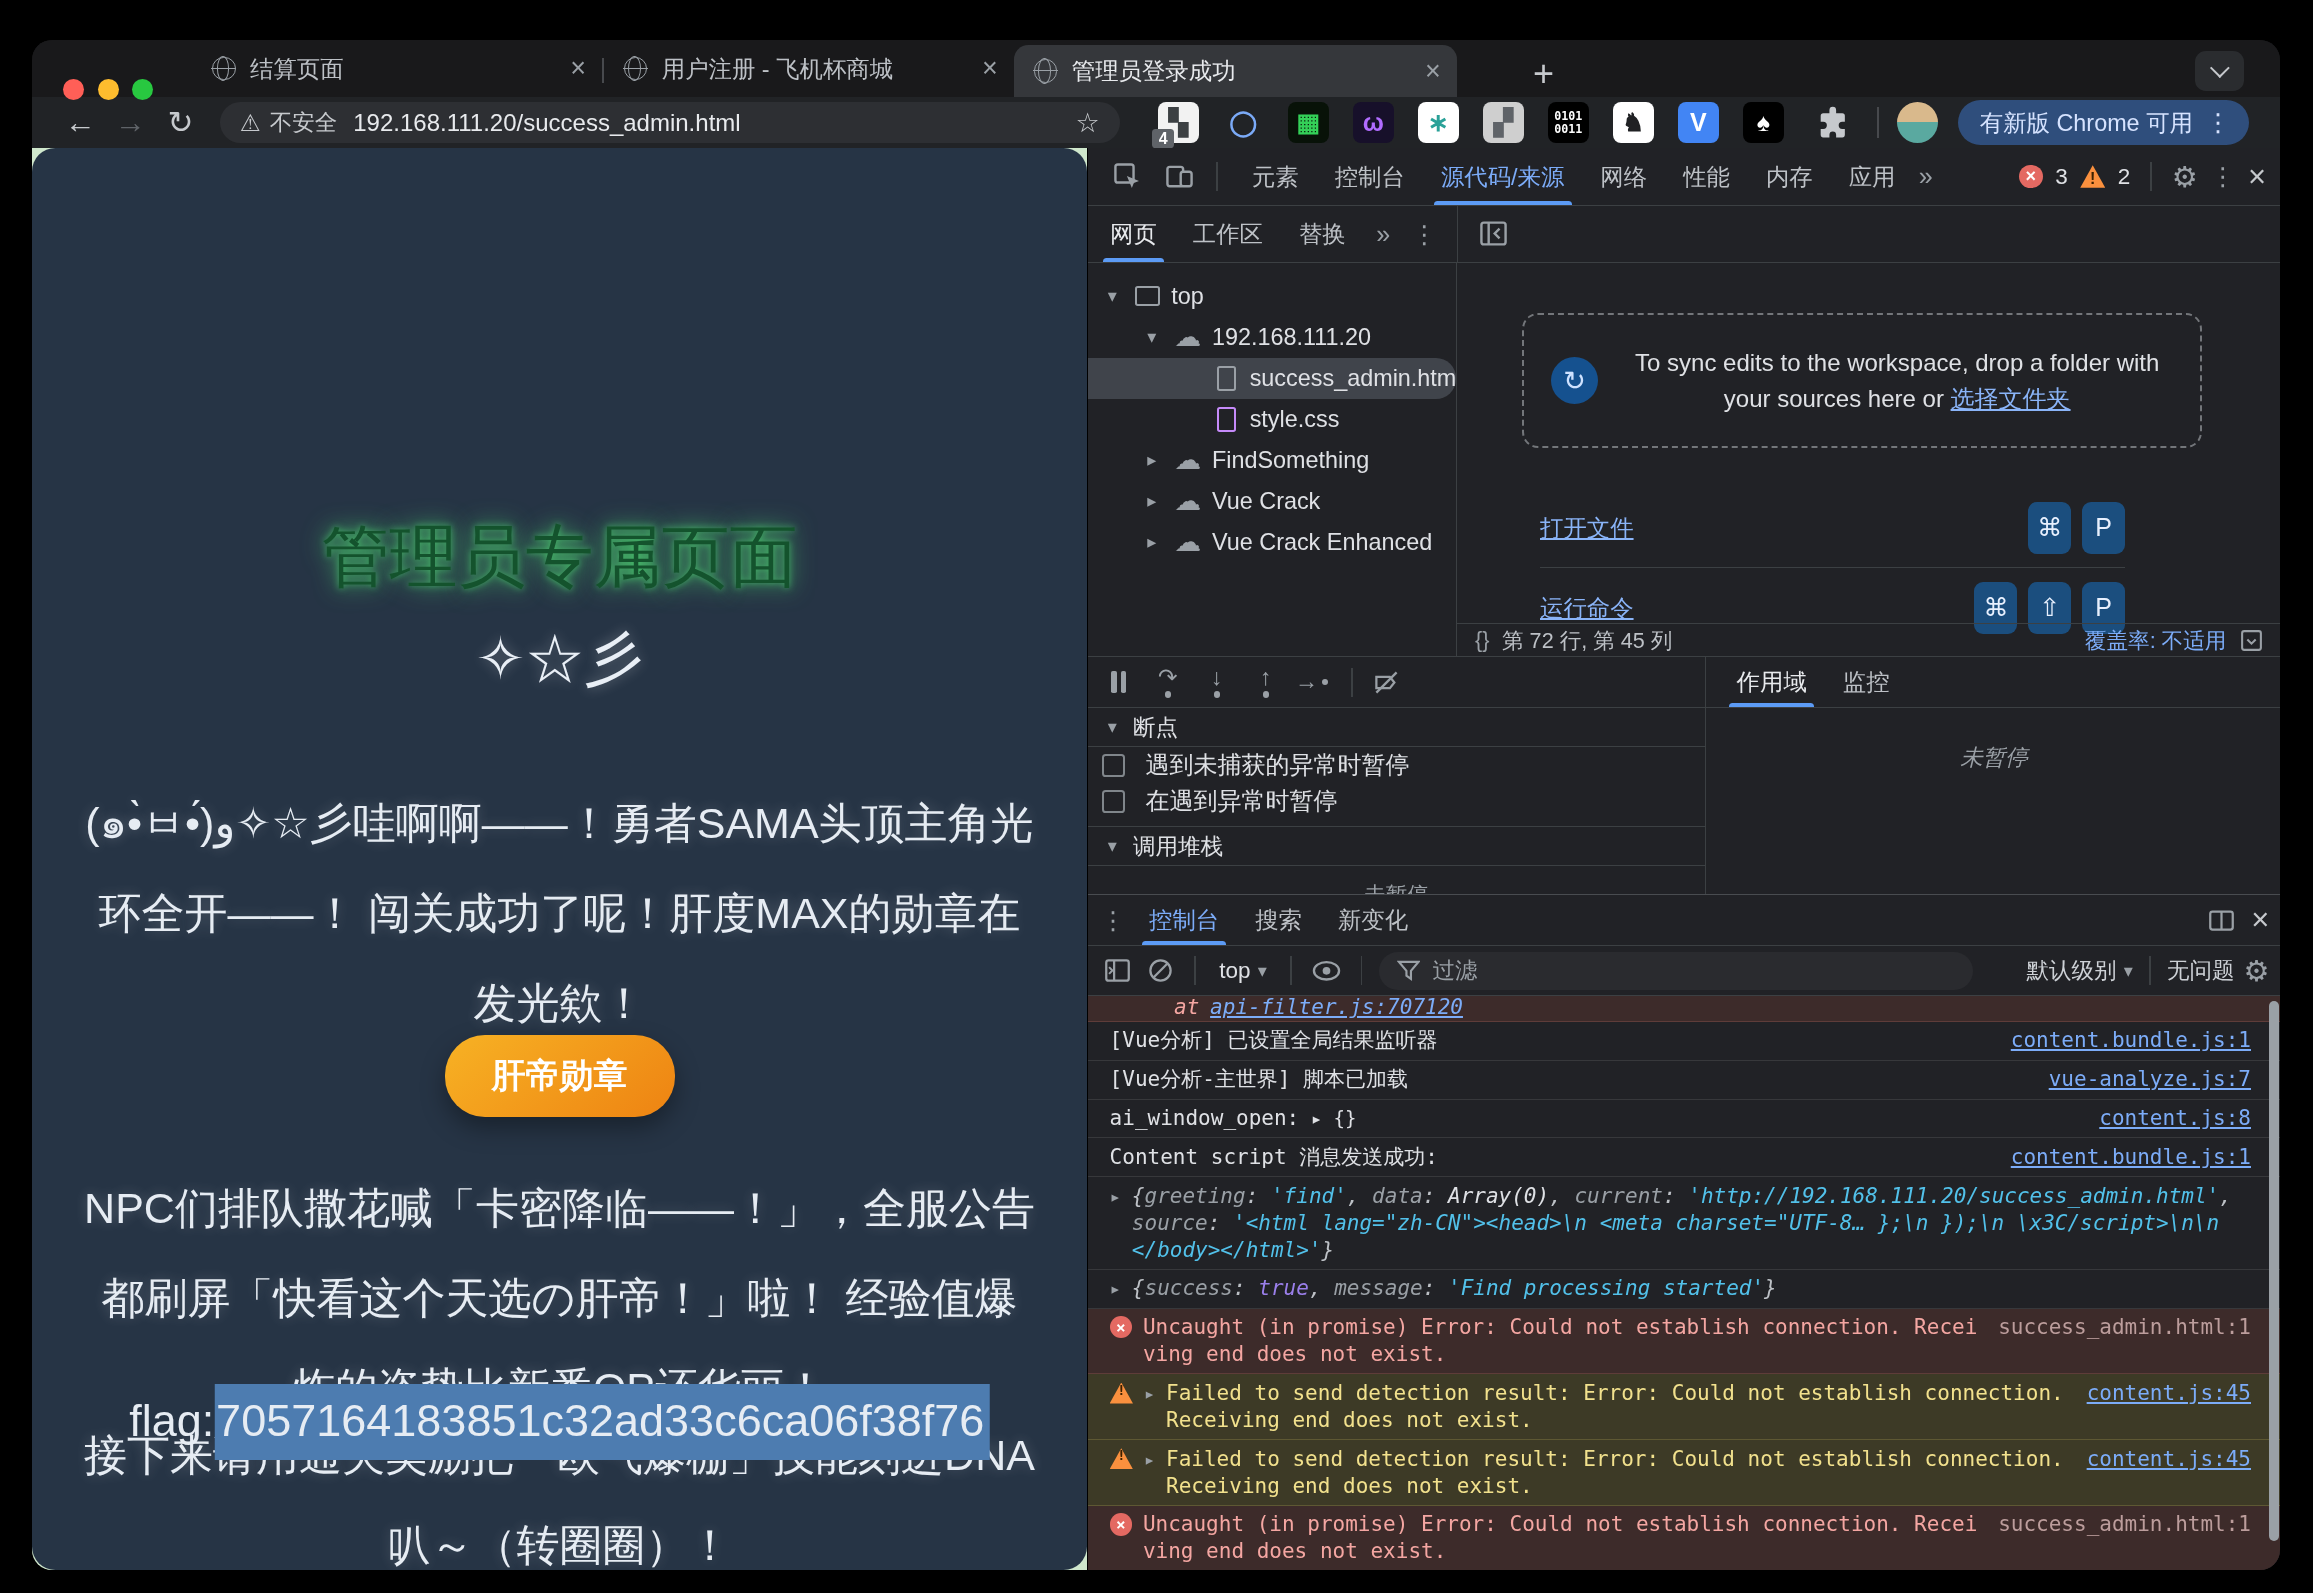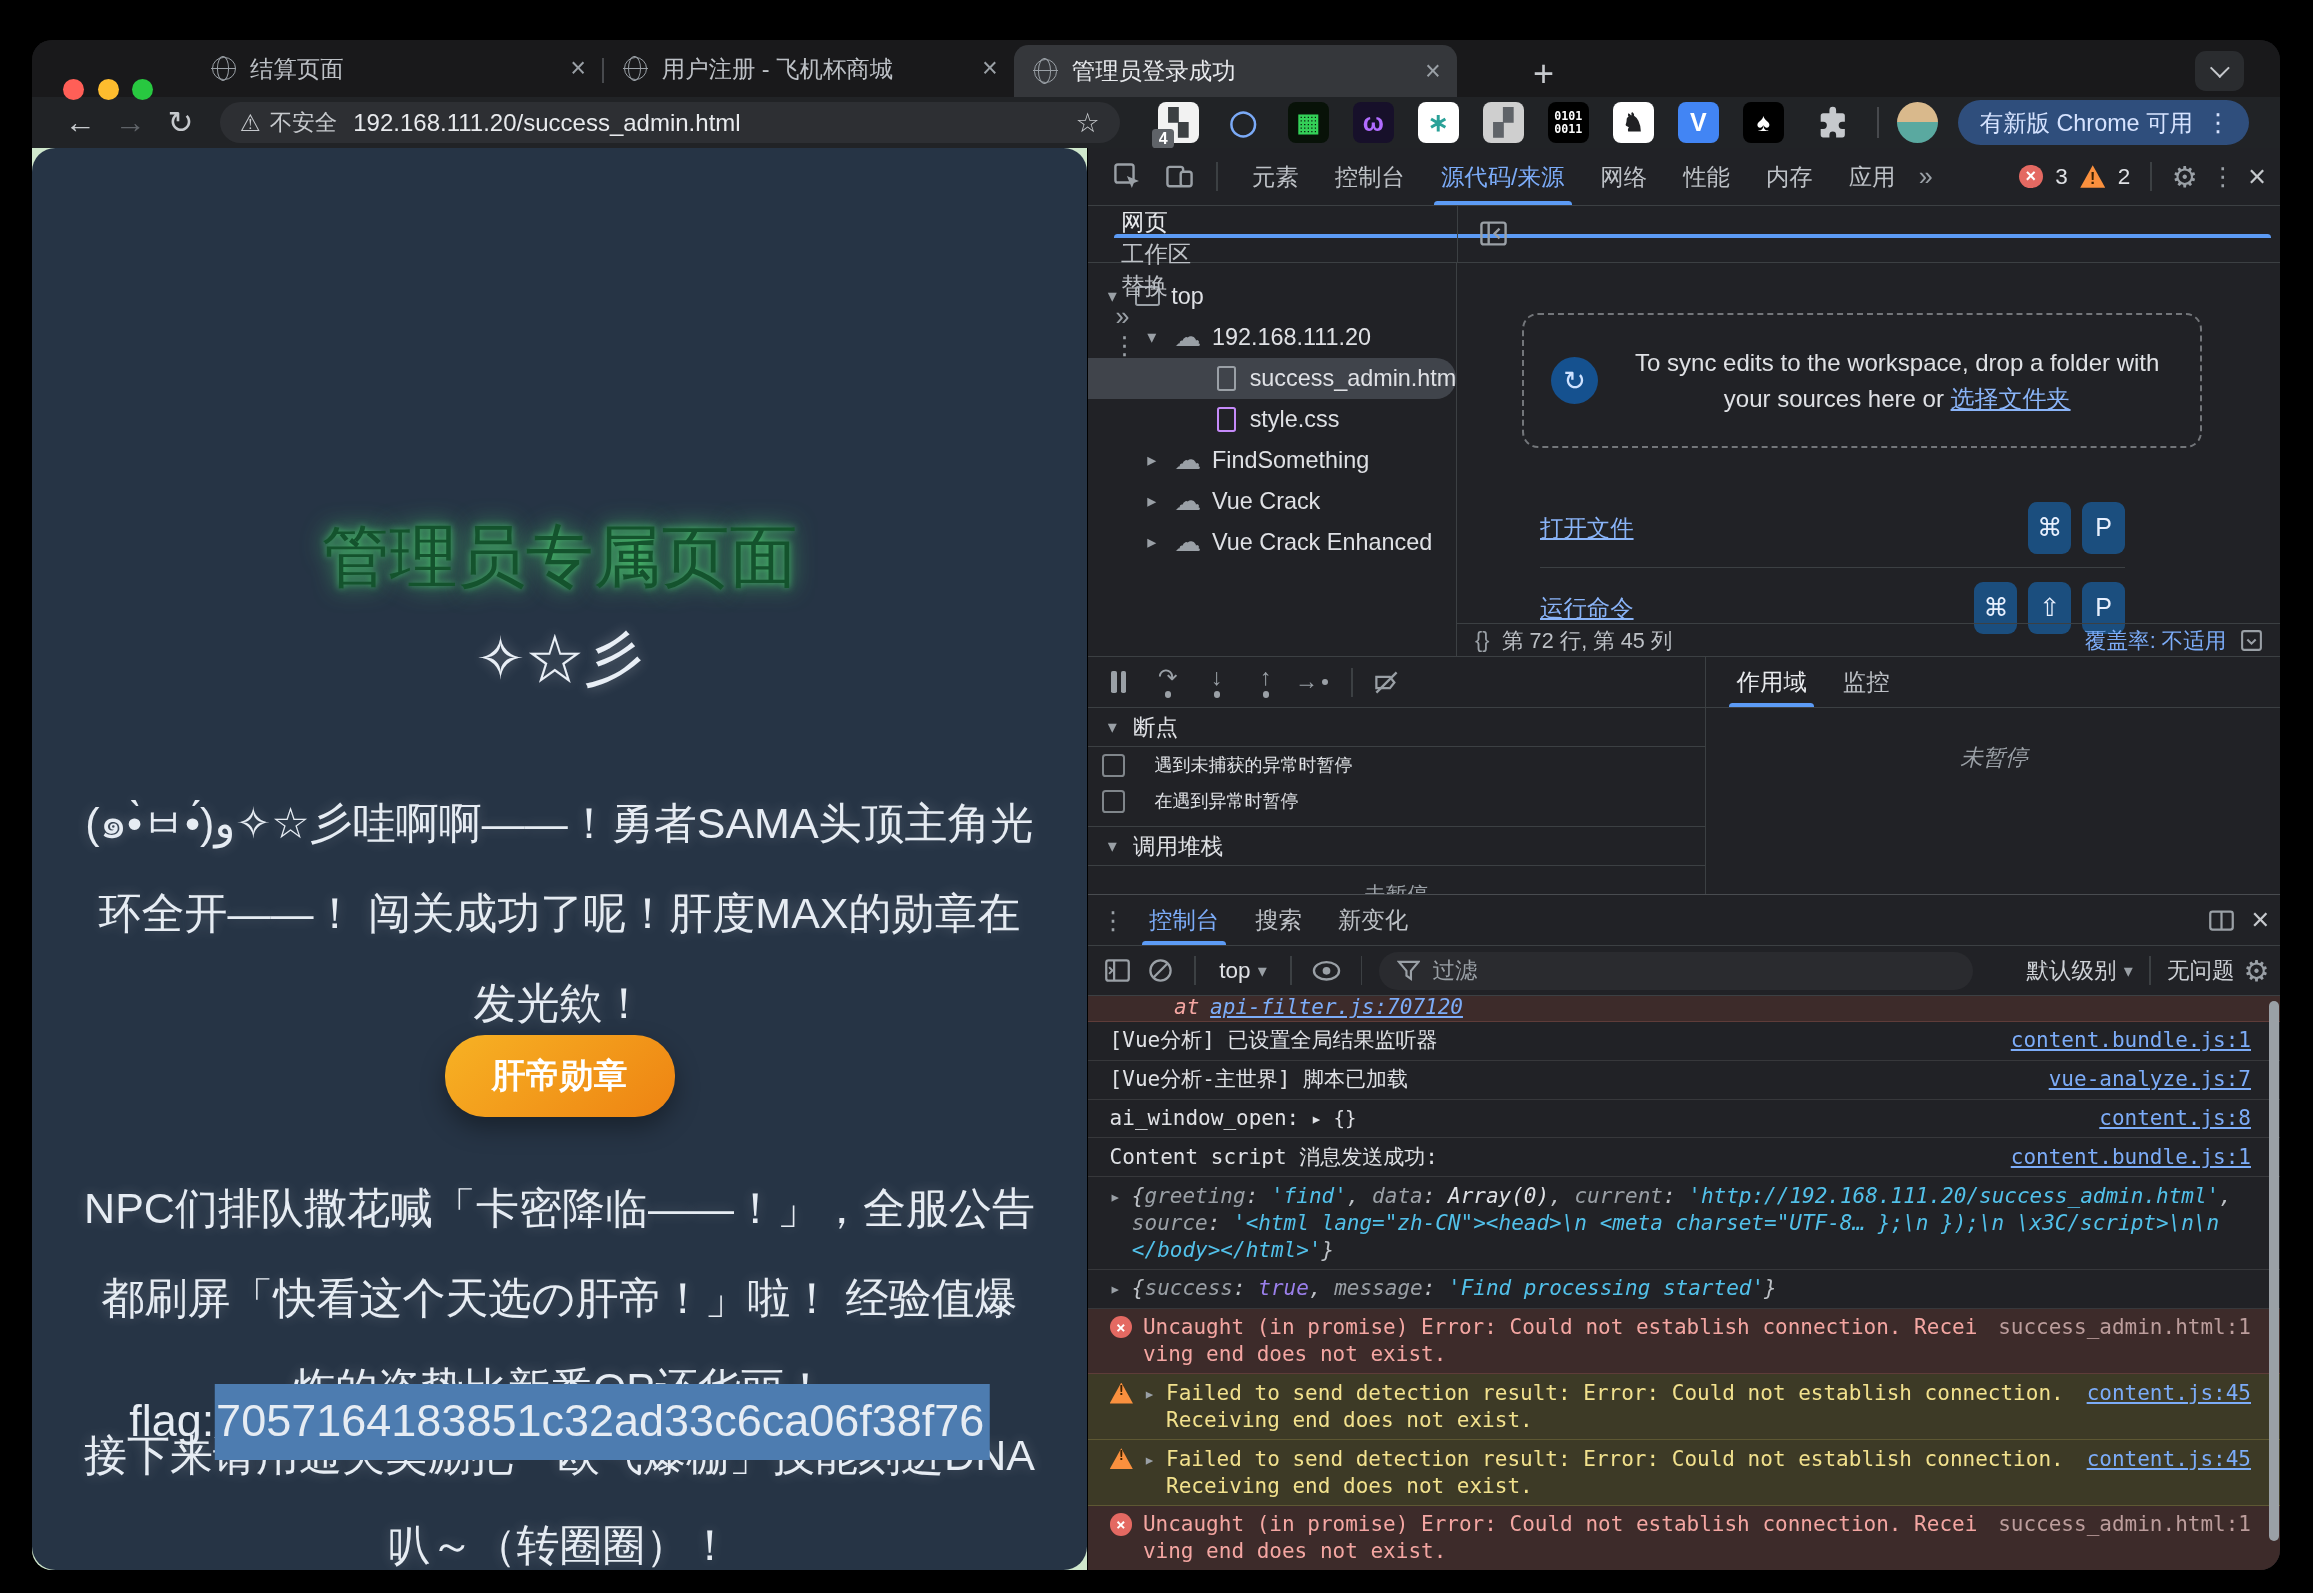--- a/index.html
+++ b/index.html
@@ -76,21 +76,21 @@
   .badge-group{margin-left:auto;display:flex;align-items:center;gap:12.6px;}
   .err-ico{width:23.4px;height:23.4px;border-radius:50%;background:#e46962;color:#fff;display:flex;
     align-items:center;justify-content:center;font-size:18px;font-weight:bold;flex:none;}
   .warn-ico{width:25px;height:22.5px;background:#fa903e;clip-path:polygon(50% 0,100% 100%,0 100%);
     color:#3c2000;display:flex;align-items:flex-end;justify-content:center;font-size:16px;
     font-weight:bold;flex:none;}
   .count{color:#dfe1e5;font-size:22.5px;}
   .vsep{width:1.8px;height:29px;background:#3c4043;margin:0 7.2px;flex:none;}
   .glyph{font-size:25px;color:#9aa0a6;}
   .dt-subbar{height:56px;border-bottom:0.9px solid #3c4043;position:relative;flex:none;}
-  .src-tabs{display:flex;height:100%;padding-left:15px;flex-direction:column;}
+  .src-tabs{display:flex;height:100%;padding-left:4px;}
   .src-tab{padding:0 18px;display:flex;align-items:center;color:#bdc1c6;position:relative;}
   .src-tab.active{color:#e8eaed;}
   .src-tab.active::after{content:"";position:absolute;left:10.8px;right:10.8px;bottom:0;height:3.6px;
     background:#5c9bf5;border-radius:3.6px 3.6px 0 0;}
   .subdiv{position:absolute;left:369px;top:0;bottom:0;width:0.9px;background:#3c4043;}
   
   .src{height:393px;display:flex;flex:none;}
   .nav{width:369px;border-right:0.9px solid #3c4043;padding-top:12.6px;box-sizing:border-box;overflow:hidden;}
   .trow{height:41px;display:flex;align-items:center;gap:10.8px;color:#dfe1e5;white-space:nowrap;}
   .trow.selected{background:#40444b;border-radius:0 20px 20px 0;}
@@ -119,21 +119,21 @@
   .dbg{height:237px;display:flex;border-top:0.9px solid #3c4043;flex:none;}
   .dbg-left{width:618px;border-right:0.9px solid #3c4043;position:relative;box-sizing:border-box;}
   .dbg-toolbar{height:50px;display:flex;align-items:center;gap:9px;padding:0 10.8px;
     border-bottom:0.9px solid #3c4043;color:#9aa0a6;}
   .stepi{display:flex;flex-direction:column;align-items:center;width:40px;line-height:1;font-size:23.4px;}
   .stepi .dot{width:6.3px;height:6.3px;border-radius:50%;background:#9aa0a6;margin-top:1.8px;}
   .pausei{display:flex;gap:4.5px;width:40px;justify-content:center;}
   .pausei i{width:5.4px;height:21.6px;background:#9aa0a6;border-radius:1.8px;}
   .sec-header{height:38px;display:flex;align-items:center;gap:9px;padding:0 12.6px;
     border-bottom:0.9px solid #3c4043;font-size:22.5px;}
-  .cbrow{height:36px;display:flex;align-items:center;gap:29px;padding:0 14.4px;font-size:18px;color:#dfe1e5;}
+  .cbrow{height:36px;display:flex;align-items:center;gap:20px;padding:0 14.4px;font-size:24px;color:#dfe1e5;}
   .cbx{width:19px;height:19px;border:2.3px solid #80868b;border-radius:3.6px;flex:none;}
   .callstack-hdr{border-top:0.9px solid #3c4043;margin-top:7.2px;}
   .clipstrip{position:absolute;left:0;right:0;bottom:0;height:18px;overflow:hidden;text-align:center;
     color:#9aa0a6;font-size:21.6px;line-height:38px;}
   .dbg-right{flex:1;display:flex;flex-direction:column;}
   .scope-tabs{height:50px;display:flex;border-bottom:0.9px solid #3c4043;padding-left:12.6px;}
   .scope-empty{margin-top:34px;text-align:center;color:#9aa0a6;font-style:italic;font-size:22.5px;}
   
   .consolep{flex:1;display:flex;flex-direction:column;border-top:0.9px solid #494c50;min-height:0;}
   .c-header{height:50px;border-bottom:0.9px solid #3c4043;display:flex;align-items:center;padding:0 12.6px;flex:none;}

